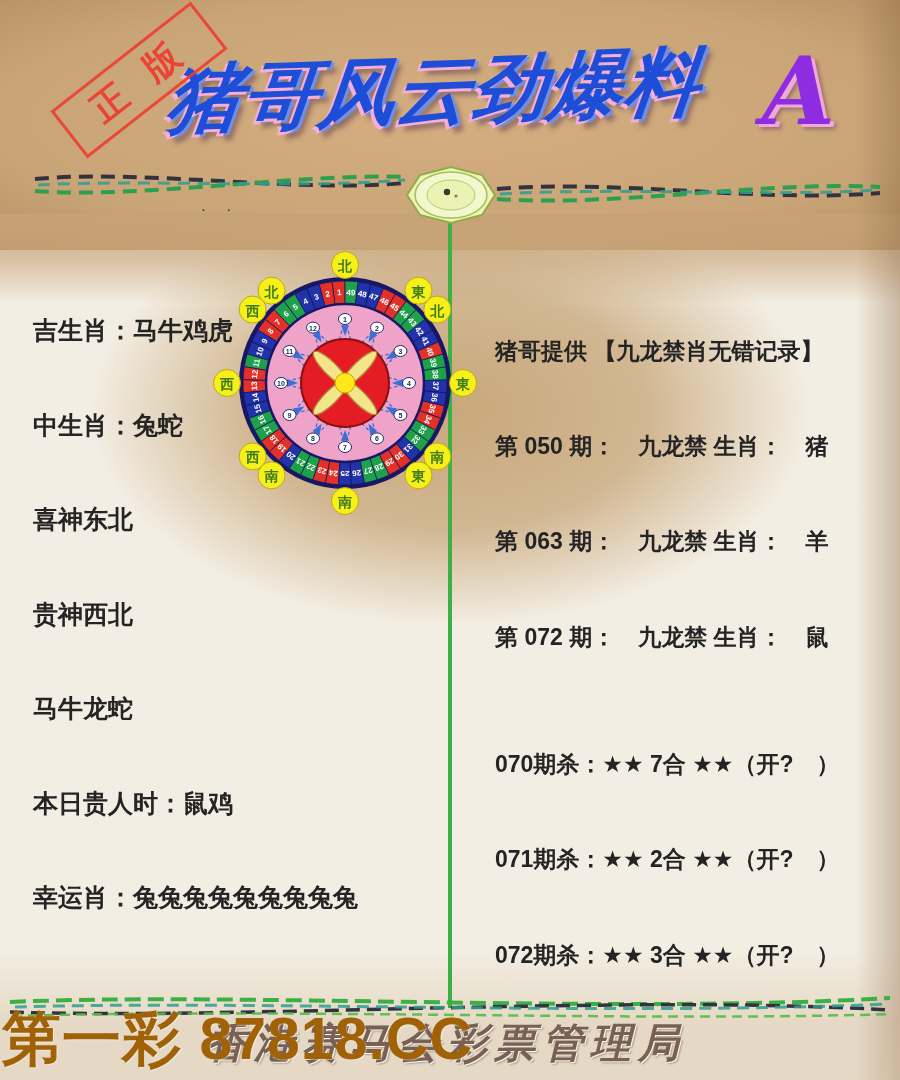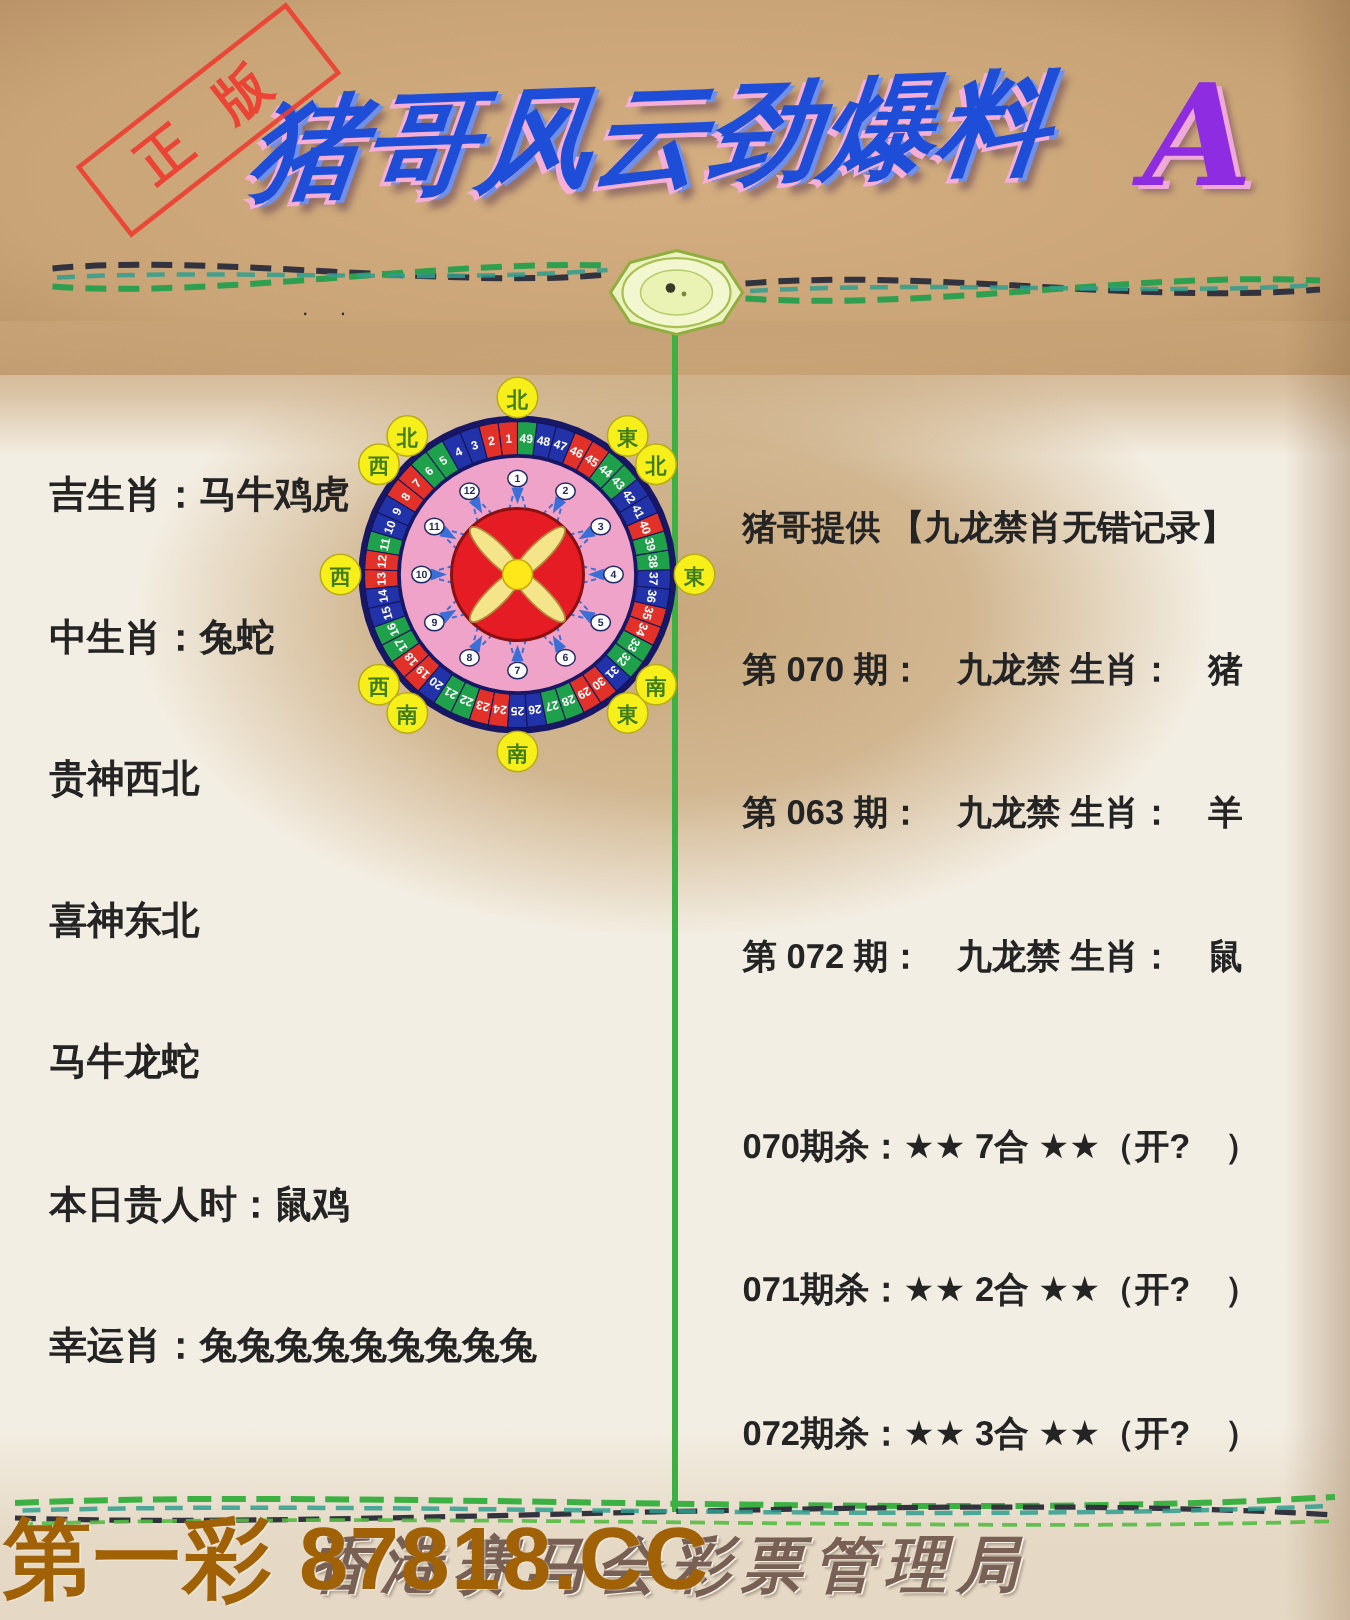--- a/index.html
+++ b/index.html
@@ -279,22 +279,22 @@
         <circle cx="206.4567271232391" cy="225.34776250858485" r="13.5" fill="#f7ef1a" stroke="#b9ab12" stroke-width="1"></circle>
         <text x="206.4567271232391" y="226.34776250858485" fill="#3f7d1a" font-size="14" font-weight="bold" text-anchor="middle" dominant-baseline="central">東</text>
         <circle cx="225.34776250858482" cy="206.45672712323912" r="13.5" fill="#f7ef1a" stroke="#b9ab12" stroke-width="1"></circle>
         <text x="225.34776250858482" y="207.45672712323912" fill="#3f7d1a" font-size="14" font-weight="bold" text-anchor="middle" dominant-baseline="central">南</text>
       </g>
   </svg>
 
   <div class="col col-left">
     <div>吉生肖：马牛鸡虎</div>
     <div>中生肖：兔蛇</div>
+    <div>喜神东北</div>
     <div>贵神西北</div>
-    <div>喜神东北</div>
     <div>马牛龙蛇</div>
     <div>本日贵人时：鼠鸡</div>
     <div>幸运肖：兔兔兔兔兔兔兔兔兔</div>
 
     
     
     
     
 
     
@@ -303,21 +303,21 @@
     
 
     
     
     
     
   </div>
 
   <div class="col col-right">
     <div>猪哥提供 【九龙禁肖无错记录】</div>
-    <div>第 070 期：　九龙禁 生肖：　猪</div>
+    <div>第 050 期：　九龙禁 生肖：　猪</div>
     <div>第 063 期：　九龙禁 生肖：　羊</div>
     <div>第 072 期：　九龙禁 生肖：　鼠</div>
 
     <div>070期杀：★★ 7合 ★★（开?　）</div>
     <div>071期杀：★★ 2合 ★★（开?　）</div>
     <div>072期杀：★★ 3合 ★★（开?　）</div>
 
     
     
     

